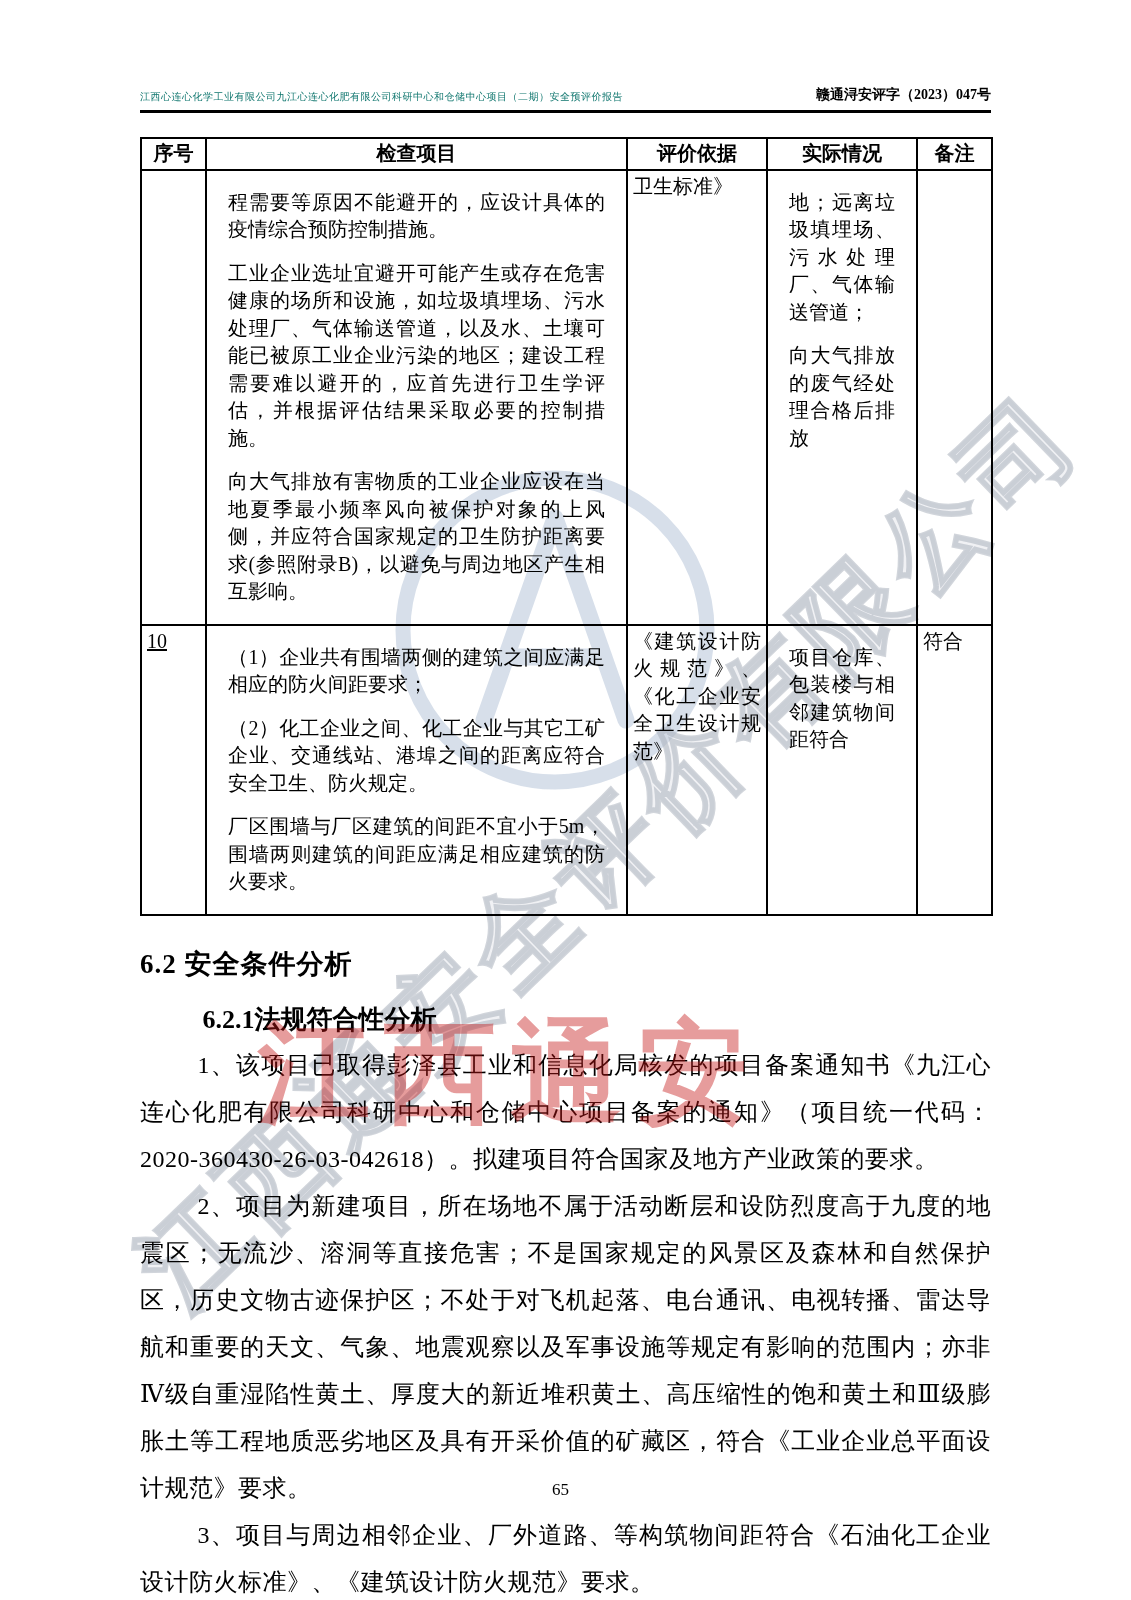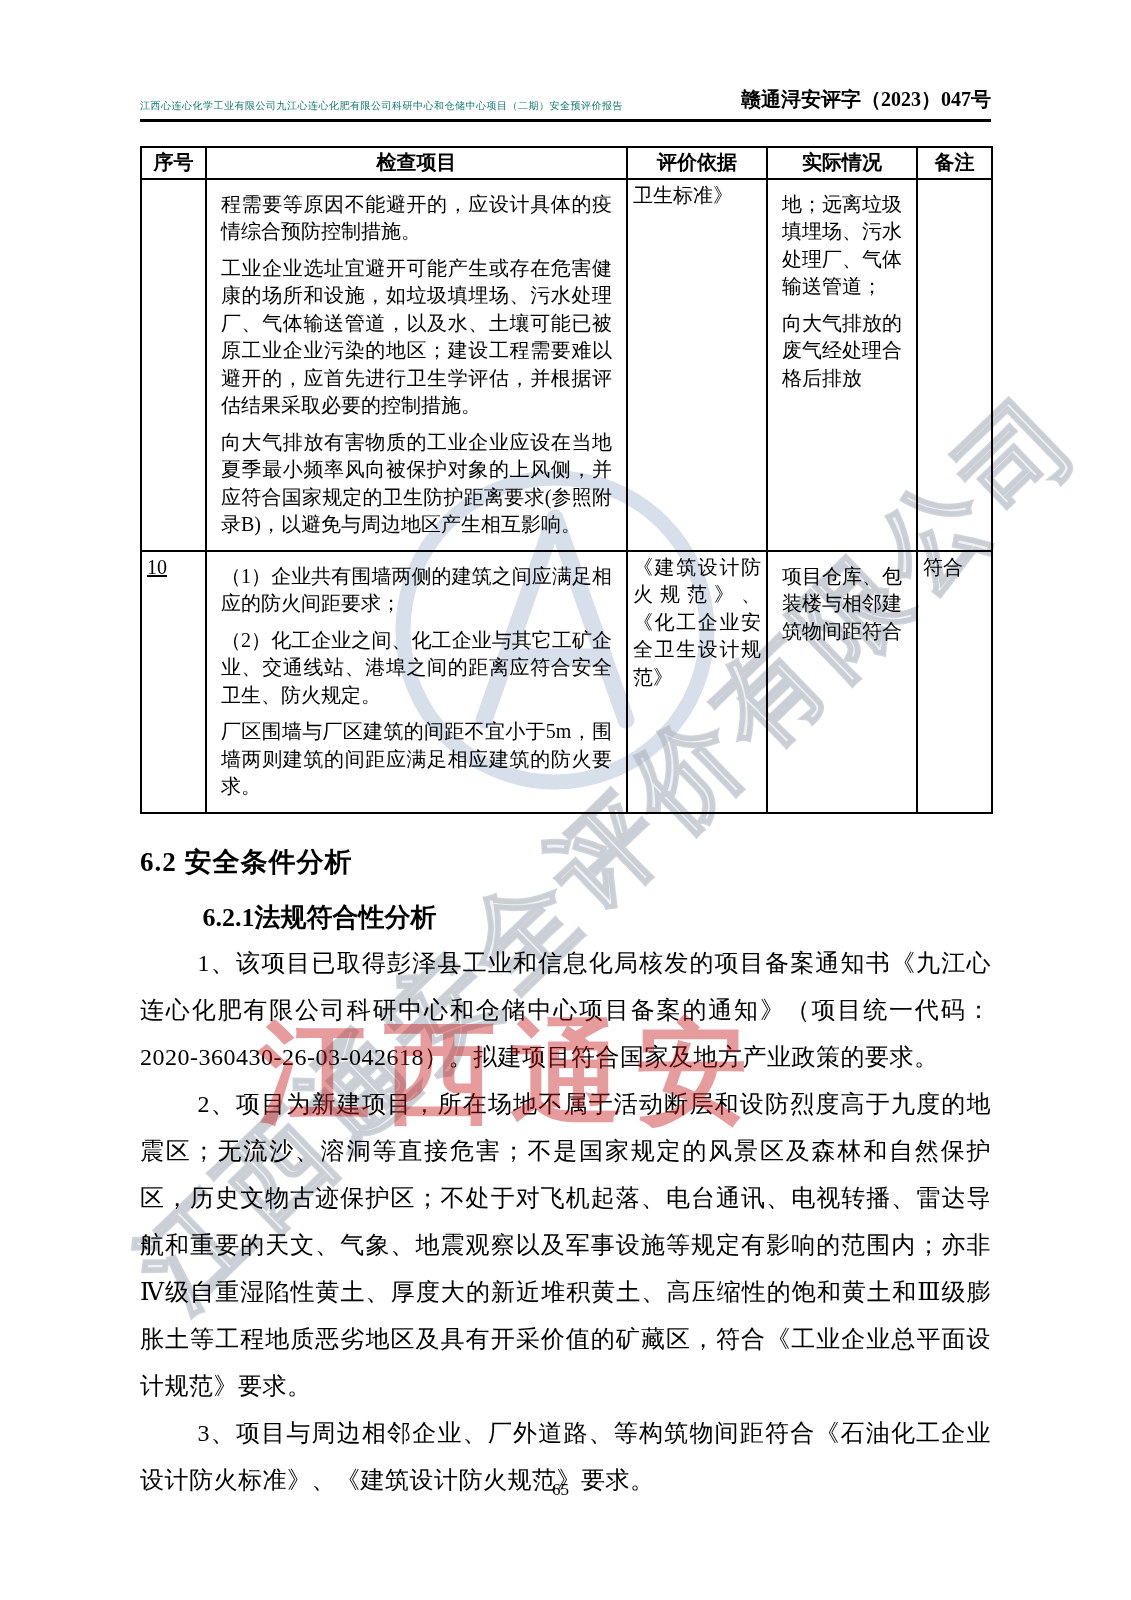--- a/index.html
+++ b/index.html
@@ -26,36 +26,36 @@
   }
 
   
   .content { position:absolute; left:140px; top:86px; width:851px; z-index:2; }
 
   .doc-header {
     display:flex; justify-content:space-between; align-items:flex-end;
     padding-bottom:6px; border-bottom:3px solid #000;
   }
   .doc-header .hleft  { font-size:10px; color:#0f766e; letter-spacing:0.5px; }
-  .doc-header .hright { font-size:20px; color:#000; font-weight:bold; white-space:nowrap; margin-left:12px;padding-left:40px; }
+  .doc-header .hright { font-size:14px; color:#000; font-weight:bold; white-space:nowrap; margin-left:12px;padding-left:40px; }
 
   table.check-table {
     width:851px; margin-top:24px; border-collapse:collapse;
     font-size:20px; line-height:27.5px; table-layout:fixed;
   }
   table.check-table th, table.check-table td {
     border:2px solid #000; padding:2px 5px; vertical-align:top;
     text-align:justify;
   }
   table.check-table th { text-align:center; font-weight:bold; padding:1px 2px; }
   td.c-no    { text-align:center; vertical-align:middle;text-decoration:underline; }
   td.c-note  { text-align:center; vertical-align:middle; }
   td.c-basis { }
   td.v-mid   { vertical-align:middle; }
-  .cell-par { margin:9px; }
+  .cell-par { margin:16px; }
 
   .sec-heading { margin-top:30px; font-size:27px; font-weight:bold; letter-spacing:1px; }
   .sub-heading { margin-top:16px; font-size:26px; text-indent:2.4em; line-height:44px; }
   .para {
     font-size:24px; line-height:47px; text-indent:2.4em;
     text-align:justify; letter-spacing:0.5px;
   }
 
   .page-number {
     position:absolute; left:0; right:10px; bottom:100px; z-index:2;

